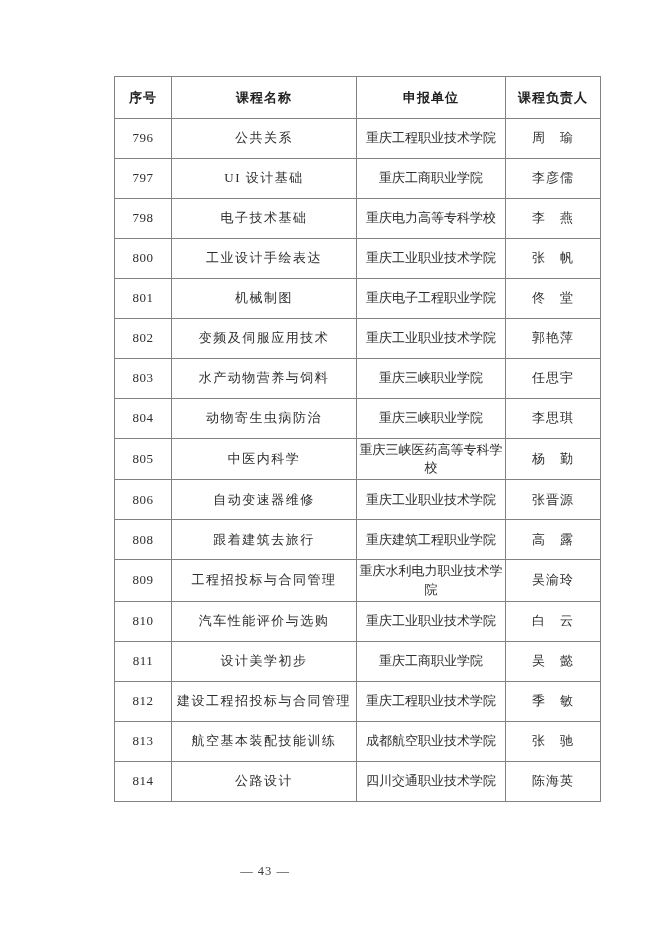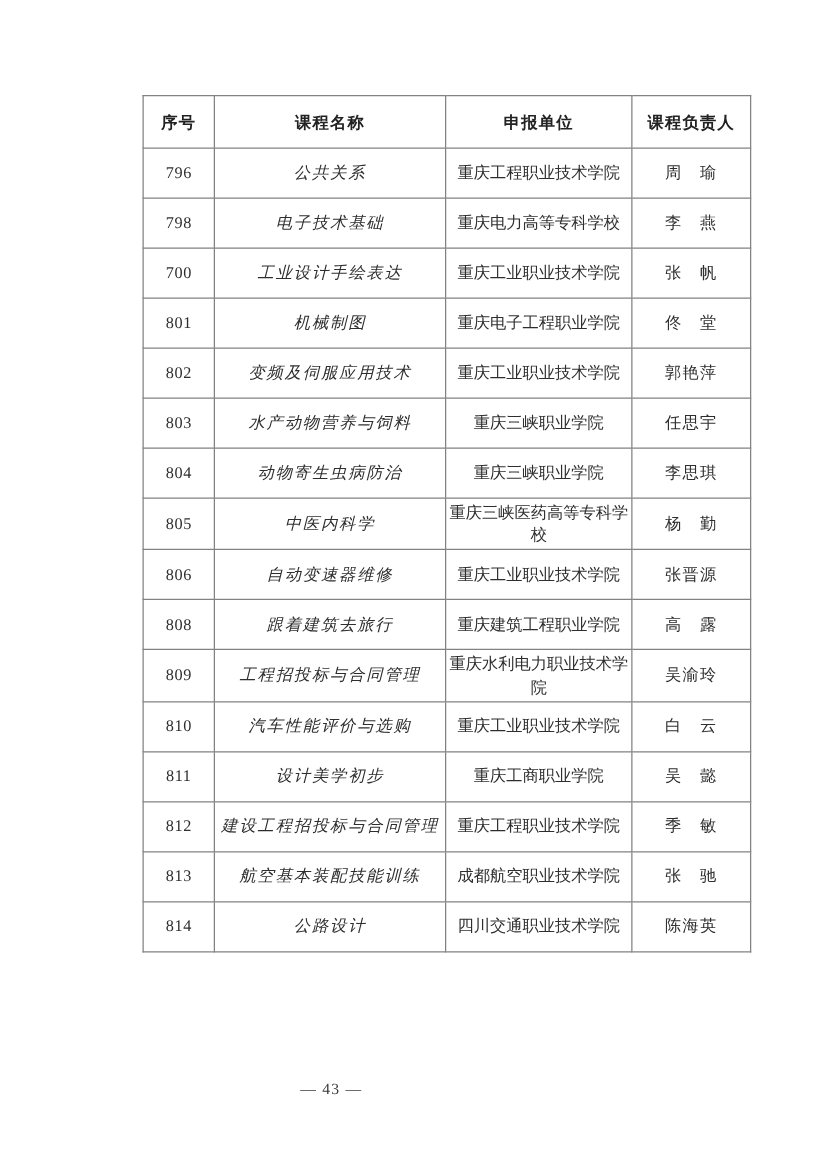--- a/index.html
+++ b/index.html
@@ -38,21 +38,21 @@
     height: 37px;
     font-weight: bold;
     letter-spacing: 1px;
     color: #222222;
   }
   .course-table td {
     height: 35px;
     line-height: 1.4;
   }
   td.col-no { letter-spacing: 0.5px; }
-  td.col-course { letter-spacing: 1.5px; font-style: italic; }
+  td.col-course { letter-spacing: 1.5px; }
   td.col-unit { letter-spacing: 0; }
   td.col-leader { letter-spacing: 1px; }
   .footer {
     position: absolute;
     top: 864px;
     left: 0;
     width: 530px;
     text-align: center;
     font-size: 12.5px;
     color: #3a3a3a;
@@ -80,27 +80,33 @@
       </tr>
     </thead>
     <tbody>
         <tr>
           <td class="col-no">796</td>
           <td class="col-course">公共关系</td>
           <td class="col-unit">重庆工程职业技术学院</td>
           <td class="col-leader">周　瑜</td>
         </tr>
         <tr>
+          <td class="col-no">797</td>
+          <td class="col-course">UI 设计基础</td>
+          <td class="col-unit">重庆工商职业学院</td>
+          <td class="col-leader">李彦儒</td>
+        </tr>
+        <tr>
           <td class="col-no">798</td>
           <td class="col-course">电子技术基础</td>
           <td class="col-unit">重庆电力高等专科学校</td>
           <td class="col-leader">李　燕</td>
         </tr>
         <tr>
-          <td class="col-no">700</td>
+          <td class="col-no">800</td>
           <td class="col-course">工业设计手绘表达</td>
           <td class="col-unit">重庆工业职业技术学院</td>
           <td class="col-leader">张　帆</td>
         </tr>
         <tr>
           <td class="col-no">801</td>
           <td class="col-course">机械制图</td>
           <td class="col-unit">重庆电子工程职业学院</td>
           <td class="col-leader">佟　堂</td>
         </tr>

